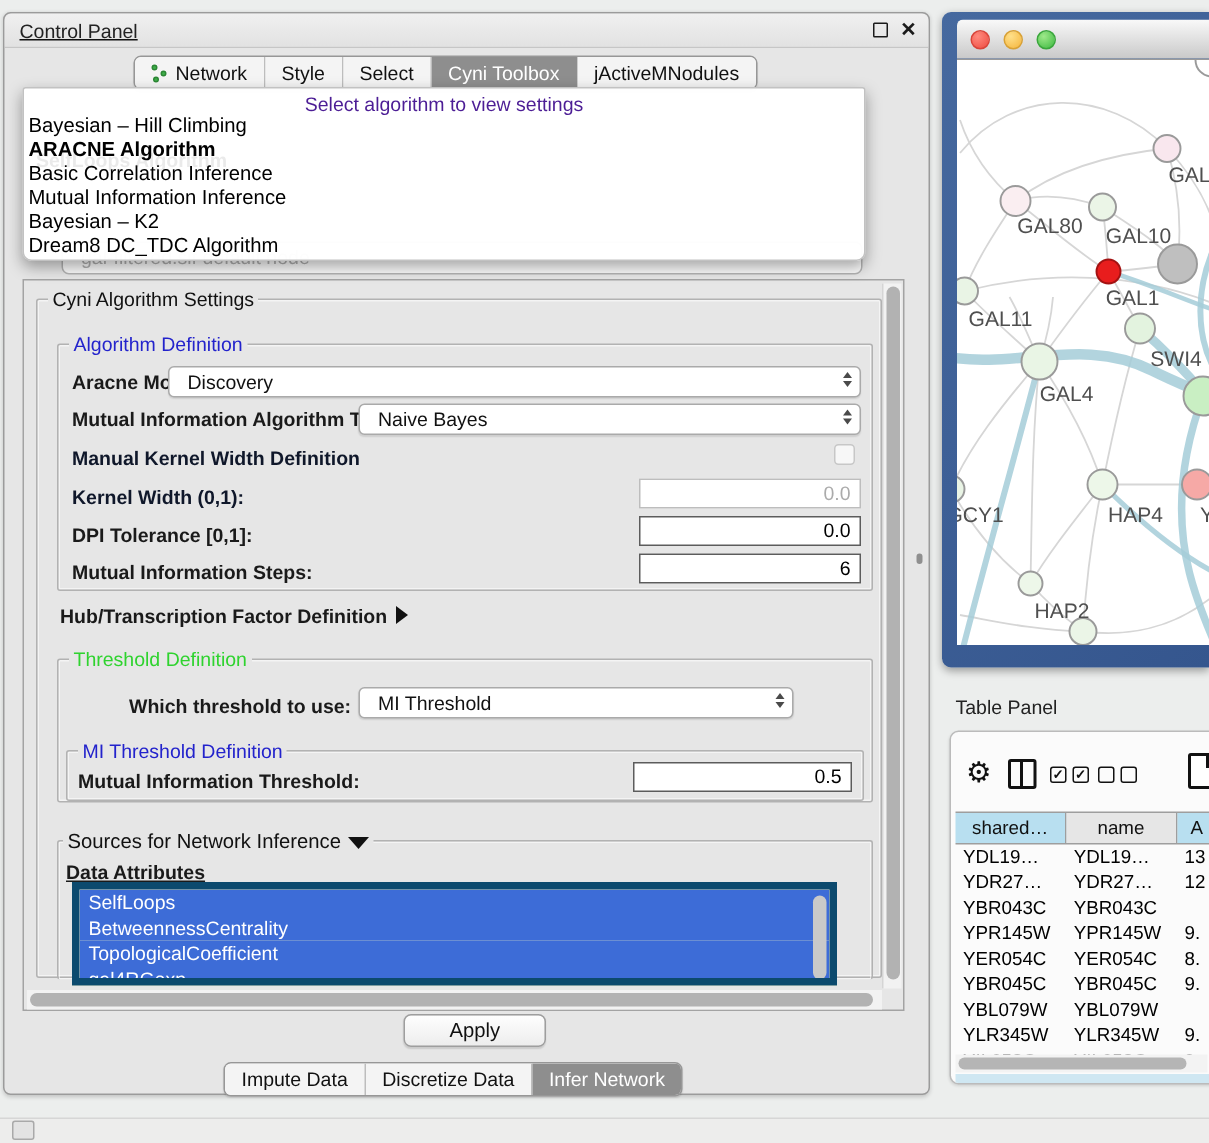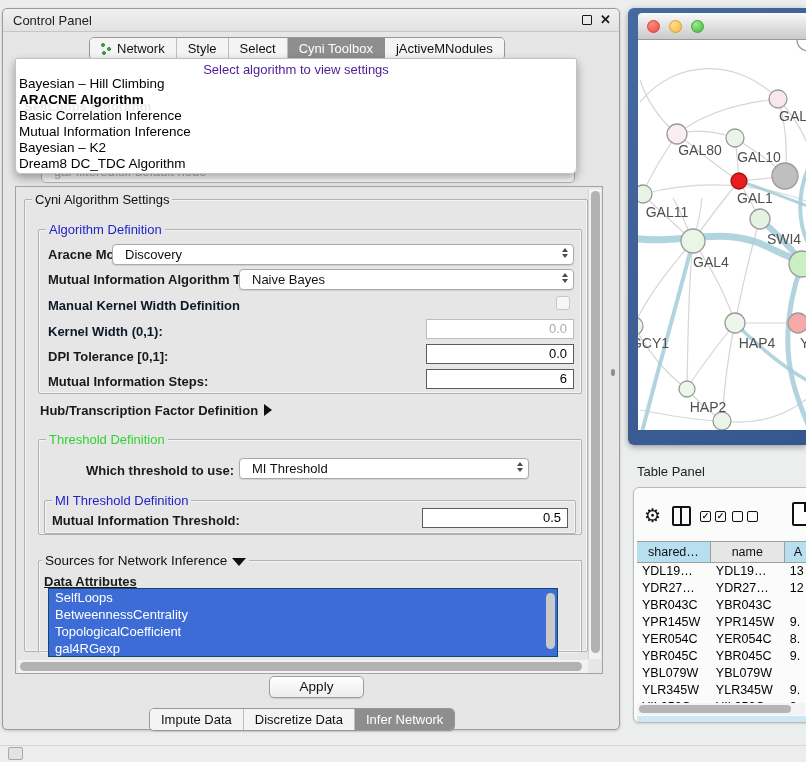--- a/index.html
+++ b/index.html
@@ -5,21 +5,21 @@
   * { margin:0; padding:0; box-sizing:border-box; }
   html,body { width:806px; height:762px; }
   body { font-family:"Liberation Sans", sans-serif; background:#eceeed; position:relative; overflow:hidden; color:#111; }
 
   
   .cp-window { position:absolute; left:2px; top:8px; width:618px; height:722px;
     background:#e6e6e6; border:1px solid #9b9b9b; border-radius:5px;
     box-shadow:0 1px 3px rgba(0,0,0,.18); }
   .cp-titlebar { position:absolute; left:0; top:0; right:0; height:23px;
     background:linear-gradient(#f0f0f0,#e2e2e2); border-bottom:1px solid #c6c6c6;
-    border-radius:5px 5px 0 0; display:flex; align-items:center; }
+    border-radius:5px 5px 0 0; display:flex; align-items:center;text-decoration:underline; }
   .cp-title { font-size:13px; color:#222; padding-left:10px; }
   .cp-title-icons { position:absolute; right:8px; top:5px; display:flex; gap:8px; align-items:center; }
   .float-icon { width:10px; height:10px; border:1.6px solid #1a1a1a; border-radius:1px; }
   .close-icon { font-size:13px; font-weight:bold; color:#1a1a1a; line-height:12px; cursor:default; }
 
   
   .tabbar { position:absolute; left:86px; top:28px; display:flex;
     border:1px solid #979797; border-radius:5px; background:#f4f4f4; height:23px;
     box-shadow:0 1px 1px rgba(0,0,0,.08); overflow:hidden; }
   .tab { display:flex; align-items:center; gap:4px; padding:0 11px; font-size:13px; color:#111;
@@ -71,21 +71,21 @@
 
   .field { position:absolute; height:20px; background:#fff; border:1px solid #5c5c5c;
     font-size:13px; text-align:right; padding:0 6px; line-height:18px; color:#000; }
   .field.disabled { border-color:#bdbdbd; color:#ababab; }
 
   .checkbox { position:absolute; width:14px; height:14px; background:#f7f7f7; border:1px solid #c7c7c7; border-radius:3px; }
 
   .tri-right { display:inline-block; width:0; height:0; border-top:6px solid transparent; border-bottom:6px solid transparent; border-left:8px solid #111; margin-left:6px; vertical-align:-1px; }
   .tri-dn-big { display:inline-block; width:0; height:0; border-left:7px solid transparent; border-right:7px solid transparent; border-top:8px solid #111; margin-left:5px; vertical-align:-1px; }
 
-  .attr-list { position:absolute; background:#fef9c3; border:1px solid #0c4a6e; overflow:hidden; }
+  .attr-list { position:absolute; background:#fef9c3; border:5px solid #0c4a6e; overflow:hidden; }
   .src-item { height:17px; line-height:17px; font-size:13px; padding-left:6px; color:#fff; background:#3d6cd7; }
   .attr-scroll { position:absolute; right:2px; top:4px; width:9px; height:56px; background:#c9c9c9; border-radius:5px; }
 
   .apply-btn { position:absolute; left:266px; top:667px; width:95px; height:22px;
     background:linear-gradient(#fefefe,#ededed); border:1px solid #9e9e9e; border-radius:5px;
     font-size:13.5px; text-align:center; line-height:20px; box-shadow:0 1px 1px rgba(0,0,0,.12); }
 
   .bottom-tabbar { position:absolute; left:146px; top:699px; display:flex; height:23px;
     border:1px solid #979797; border-radius:5px; background:#f4f4f4; overflow:hidden;
     box-shadow:0 1px 1px rgba(0,0,0,.1); }

